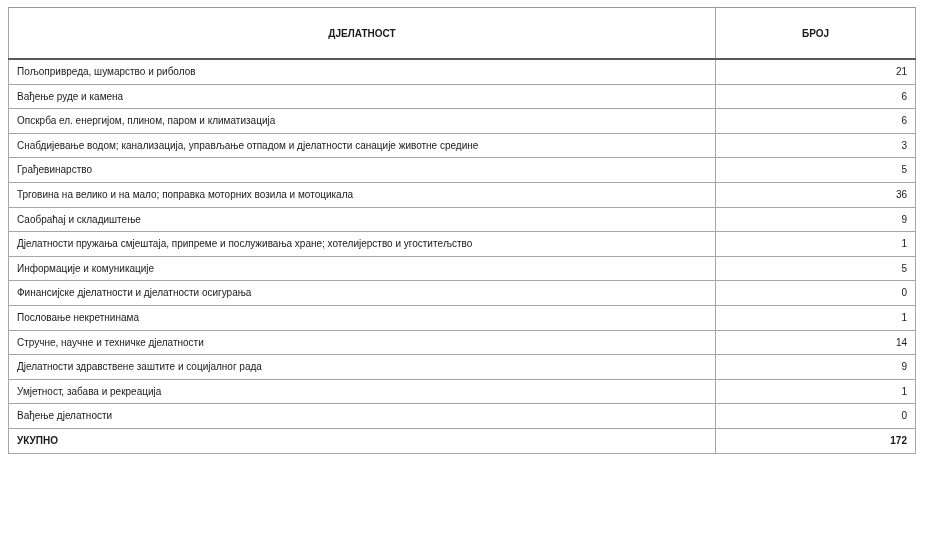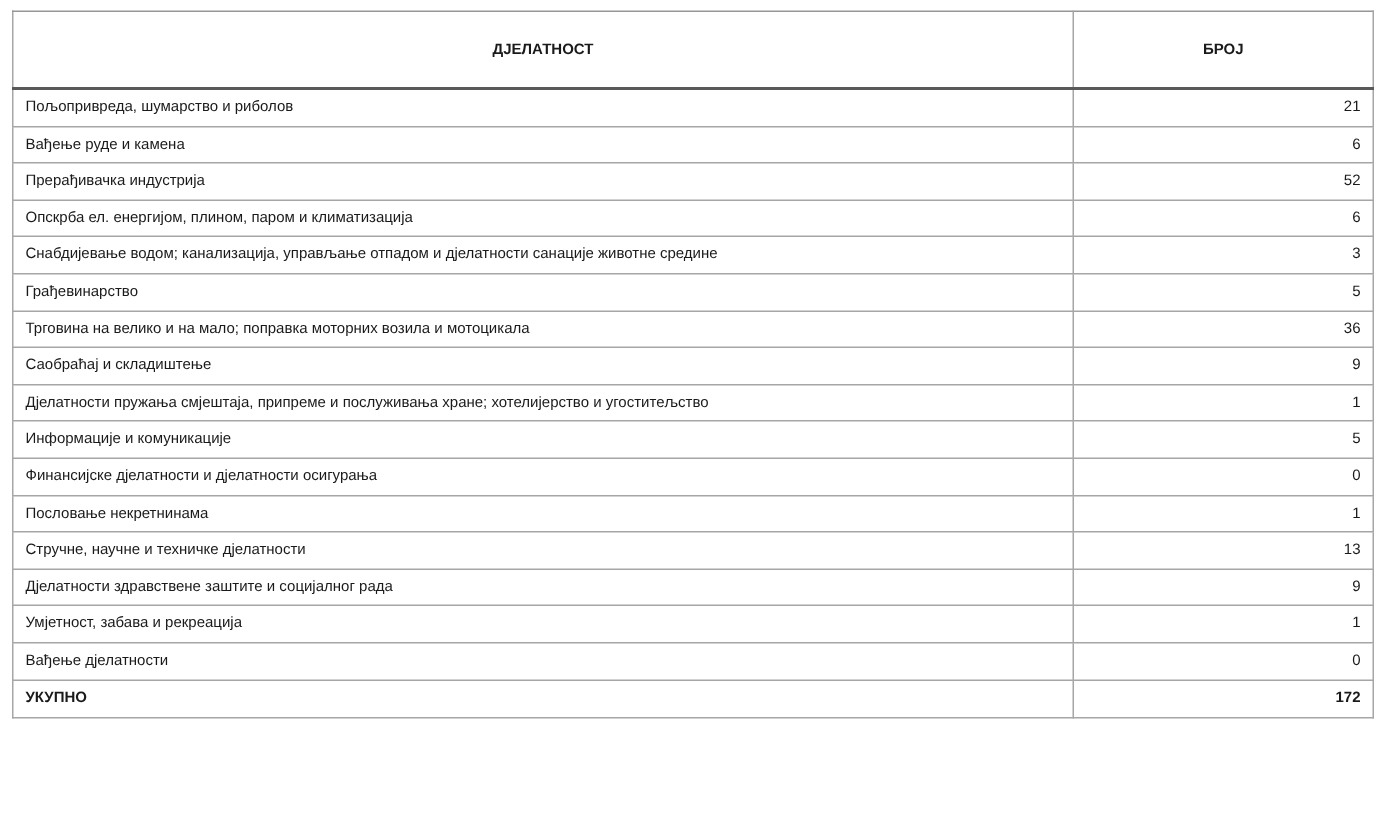--- a/index.html
+++ b/index.html
@@ -78,24 +78,20 @@
     <tbody>
       <tr class="data-row">
         <td class="activity-cell">Пољопривреда, шумарство и риболов</td>
         <td class="count-cell">21</td>
       </tr>
       <tr class="data-row">
         <td class="activity-cell">Вађење руде и камена</td>
         <td class="count-cell">6</td>
       </tr>
       <tr class="data-row">
-        <td class="activity-cell">Прерађивачка индустрија</td>
-        <td class="count-cell">52</td>
-      </tr>
-      <tr class="data-row">
         <td class="activity-cell">Опскрба ел. енергијом, плином, паром и климатизација</td>
         <td class="count-cell">6</td>
       </tr>
       <tr class="data-row">
         <td class="activity-cell">Снабдијевање водом; канализација, управљање отпадом и дјелатности санације животне средине</td>
         <td class="count-cell">3</td>
       </tr>
       <tr class="data-row">
         <td class="activity-cell">Грађевинарство</td>
         <td class="count-cell">5</td>
@@ -119,21 +115,21 @@
       <tr class="data-row">
         <td class="activity-cell">Финансијске дјелатности и дјелатности осигурања</td>
         <td class="count-cell">0</td>
       </tr>
       <tr class="data-row">
         <td class="activity-cell">Пословање некретнинама</td>
         <td class="count-cell">1</td>
       </tr>
       <tr class="data-row">
         <td class="activity-cell">Стручне, научне и техничке дјелатности</td>
-        <td class="count-cell">13</td>
+        <td class="count-cell">14</td>
       </tr>
       <tr class="data-row">
         <td class="activity-cell">Дјелатности здравствене заштите и социјалног рада</td>
         <td class="count-cell">9</td>
       </tr>
       <tr class="data-row">
         <td class="activity-cell">Умјетност, забава и рекреација</td>
         <td class="count-cell">1</td>
       </tr>
       <tr class="data-row">

